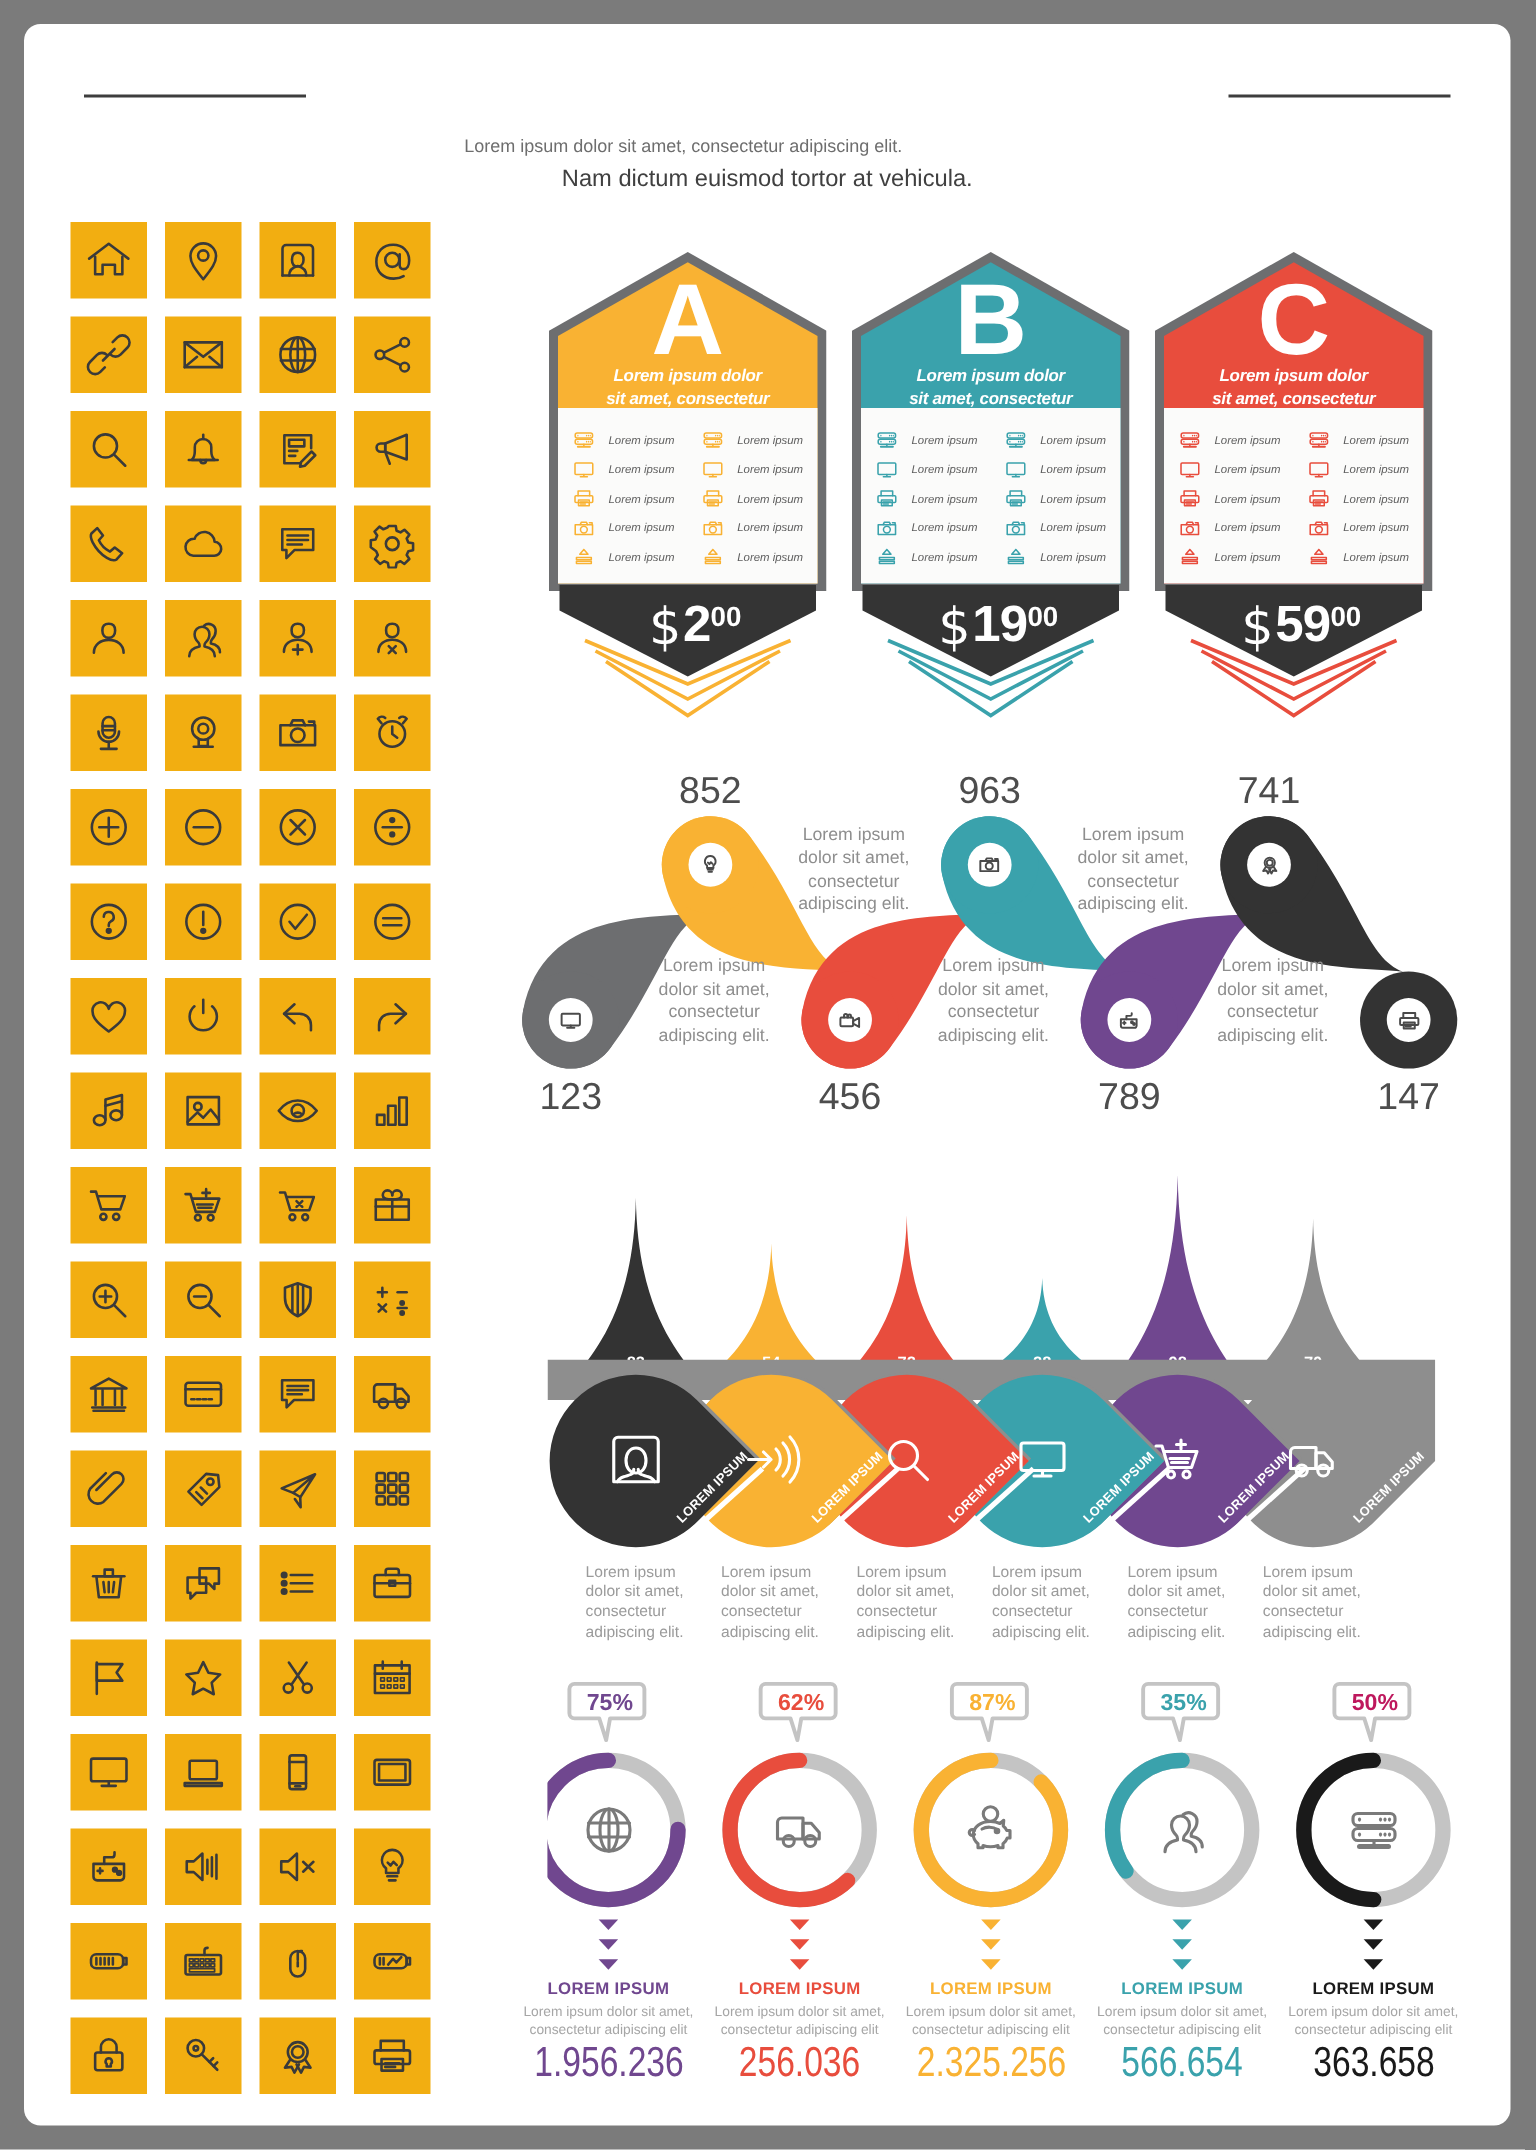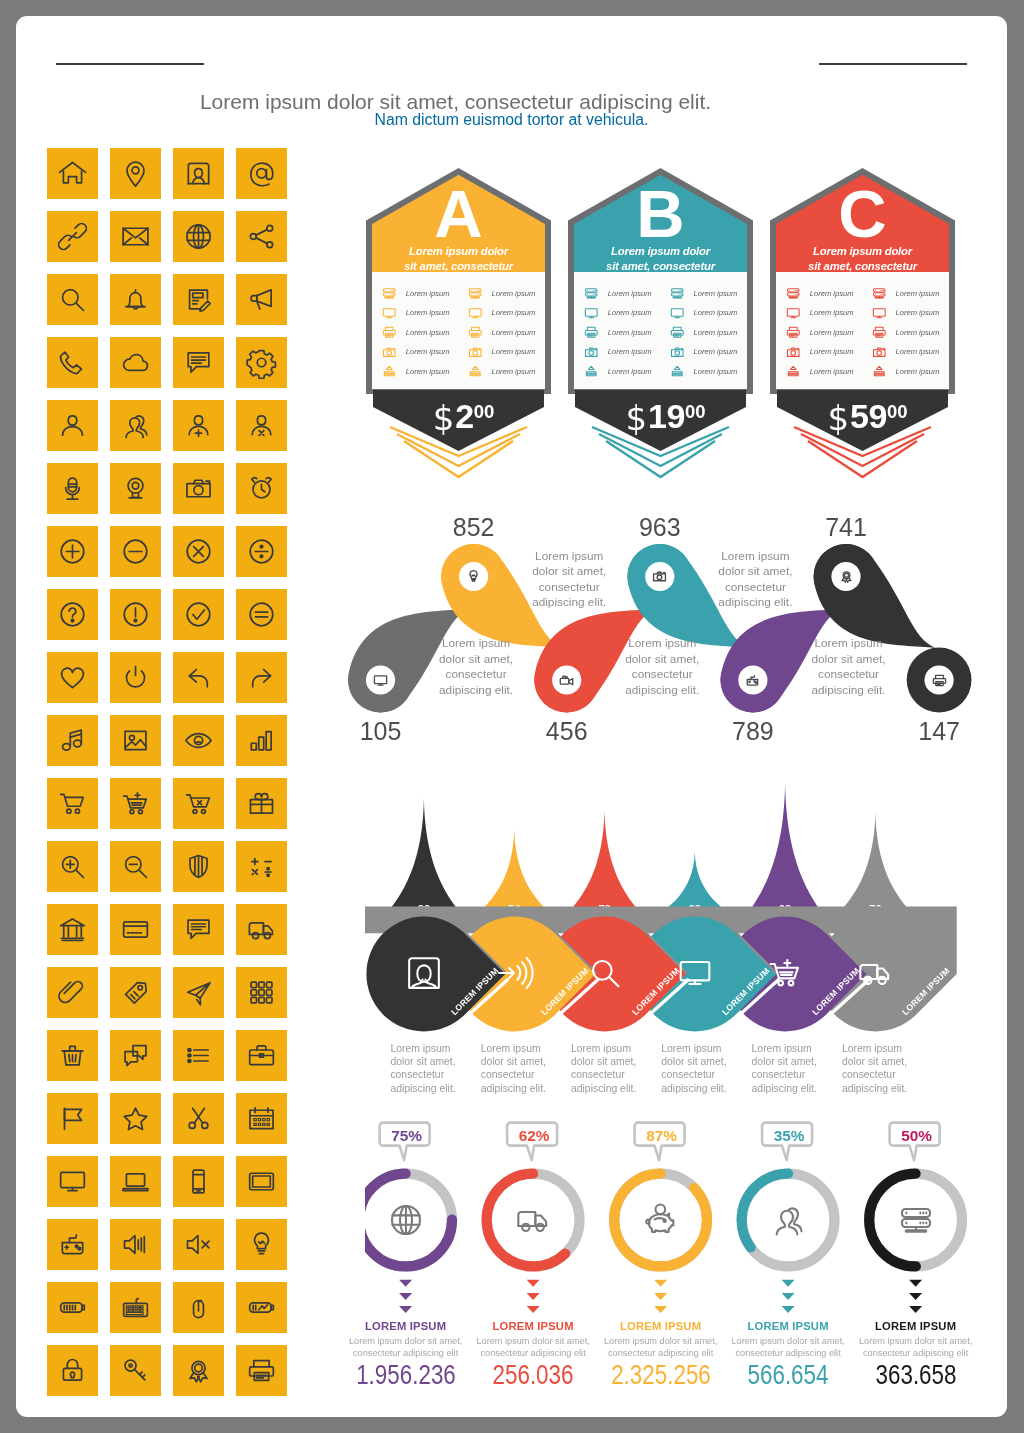--- a/index.html
+++ b/index.html
@@ -6,22 +6,22 @@
 * { box-sizing:border-box; margin:0; padding:0; }
 html,body { width:1024px; height:1433px; }
 body { background:#7b7b7b; font-family:"Liberation Sans", sans-serif; overflow:hidden; }
 #card { position:absolute; left:16px; top:16px; width:991px; height:1401px; background:#fff; border-radius:11px; overflow:hidden; }
 .abs { position:absolute; }
 
 
 #hdr-line-l { left:40px; top:47px; width:148px; height:2px; background:#3d3d3d; }
 #hdr-line-r { left:803px; top:47px; width:148px; height:2px; background:#3d3d3d; }
 #hdr-title { left:0; top:25px; width:991px; text-align:center; font-size:45px; line-height:44px; font-weight:bold; color:#424242; letter-spacing:1.9px; font-family:"Liberation Sans",sans-serif; }
-#hdr-sub1 { left:0; top:74px; width:879px; text-align:center; font-size:21px; color:#6e6e6e; }
-#hdr-sub2 { left:0; top:95px; width:991px; text-align:center; font-size:15.8px; color:#0369a1; }
+#hdr-sub1 { left:0; top:74px; width:879px; text-align:center; font-size:12px; color:#6e6e6e; }
+#hdr-sub2 { left:0; top:95px; width:991px; text-align:center; font-size:15.8px; color:#404040; }
 
 
 
 
 
 
 #donuts { left:349px; top:1103px; width:680px; height:320px; }
 #donuts > svg { position:absolute; left:0; top:0; }
 .dpct { position:absolute; width:60px; text-align:center; font-size:15.4px; font-weight:bold; }
 .dic { position:absolute; width:40px; height:40px; }
@@ -1084,21 +1084,21 @@
         <circle cx="217.7" cy="186" r="14.6" fill="#fff"></circle>
         <circle cx="310.79999999999995" cy="82.5" r="14.6" fill="#fff"></circle>
         <circle cx="403.9" cy="186" r="14.6" fill="#fff"></circle>
         <circle cx="497" cy="82.5" r="14.6" fill="#fff"></circle>
         <circle cx="590.0999999999999" cy="186" r="14.6" fill="#fff"></circle>
       </svg>
       <div class="wic" style="left:23px;top:177.5px"><svg viewBox="0 0 24 24">
           <rect x="3.4" y="5.4" width="17.2" height="11" rx="1"></rect>
           <path d="M12 16.4v2.2M8.6 18.6h6.8"></path>
         </svg></div>
-      <div class="wnum" style="left:-8.5px;top:223.4px">105</div>
+      <div class="wnum" style="left:-8.5px;top:223.4px">123</div>
       <div class="wic" style="left:116.1px;top:74px"><svg viewBox="0 0 24 24">
           <path d="M12 3.8a5 5 0 0 0-3 9v2.2h6v-2.2a5 5 0 0 0-3-9Z"></path>
           <path d="M9.6 16.6h4.8M10.4 18.6h3.2"></path>
           <path d="m9.8 10 1.4 1.4 1.4-1.8 1.6 1.6"></path>
         </svg></div>
       <div class="wnum" style="left:84.6px;top:19.1px">852</div>
       <div class="wic" style="left:209.2px;top:177.5px"><svg viewBox="0 0 24 24">
           <rect x="3.2" y="9" width="12" height="8.2" rx="1.2"></rect>
           <path d="m15.2 12.4 5.6-3v8.4l-5.6-3Z"></path>
           <path d="M6.6 9V7.2a1.6 1.6 0 1 1 3.2 0V9M10.4 9V7.6a1.4 1.4 0 1 1 2.8 0V9"></path>

